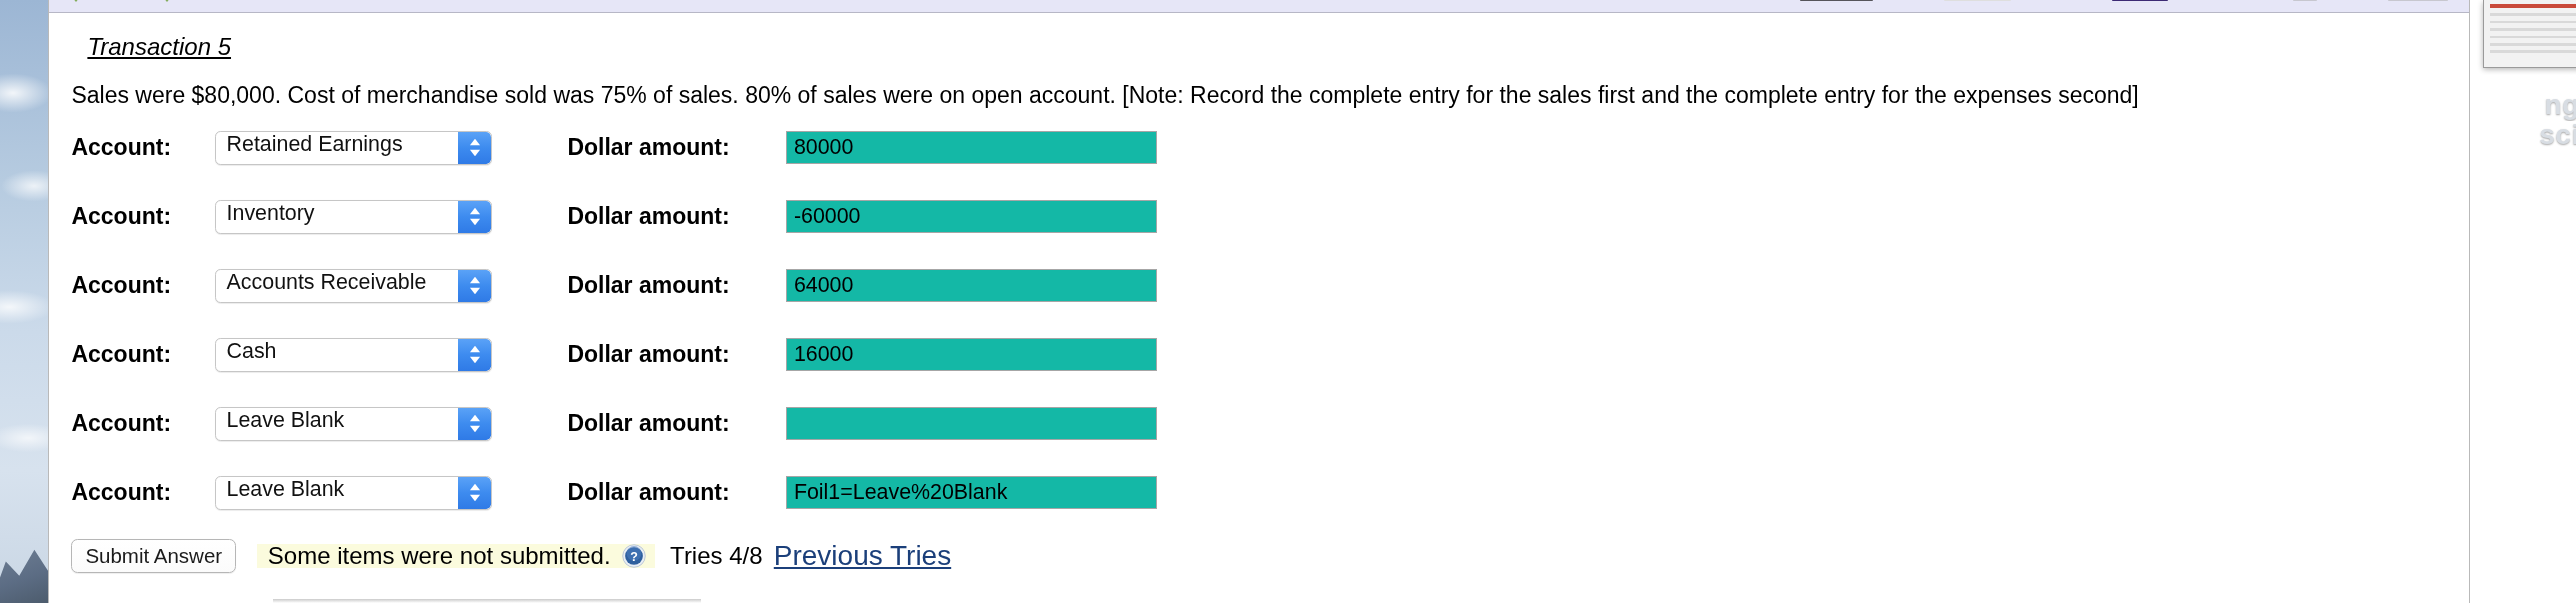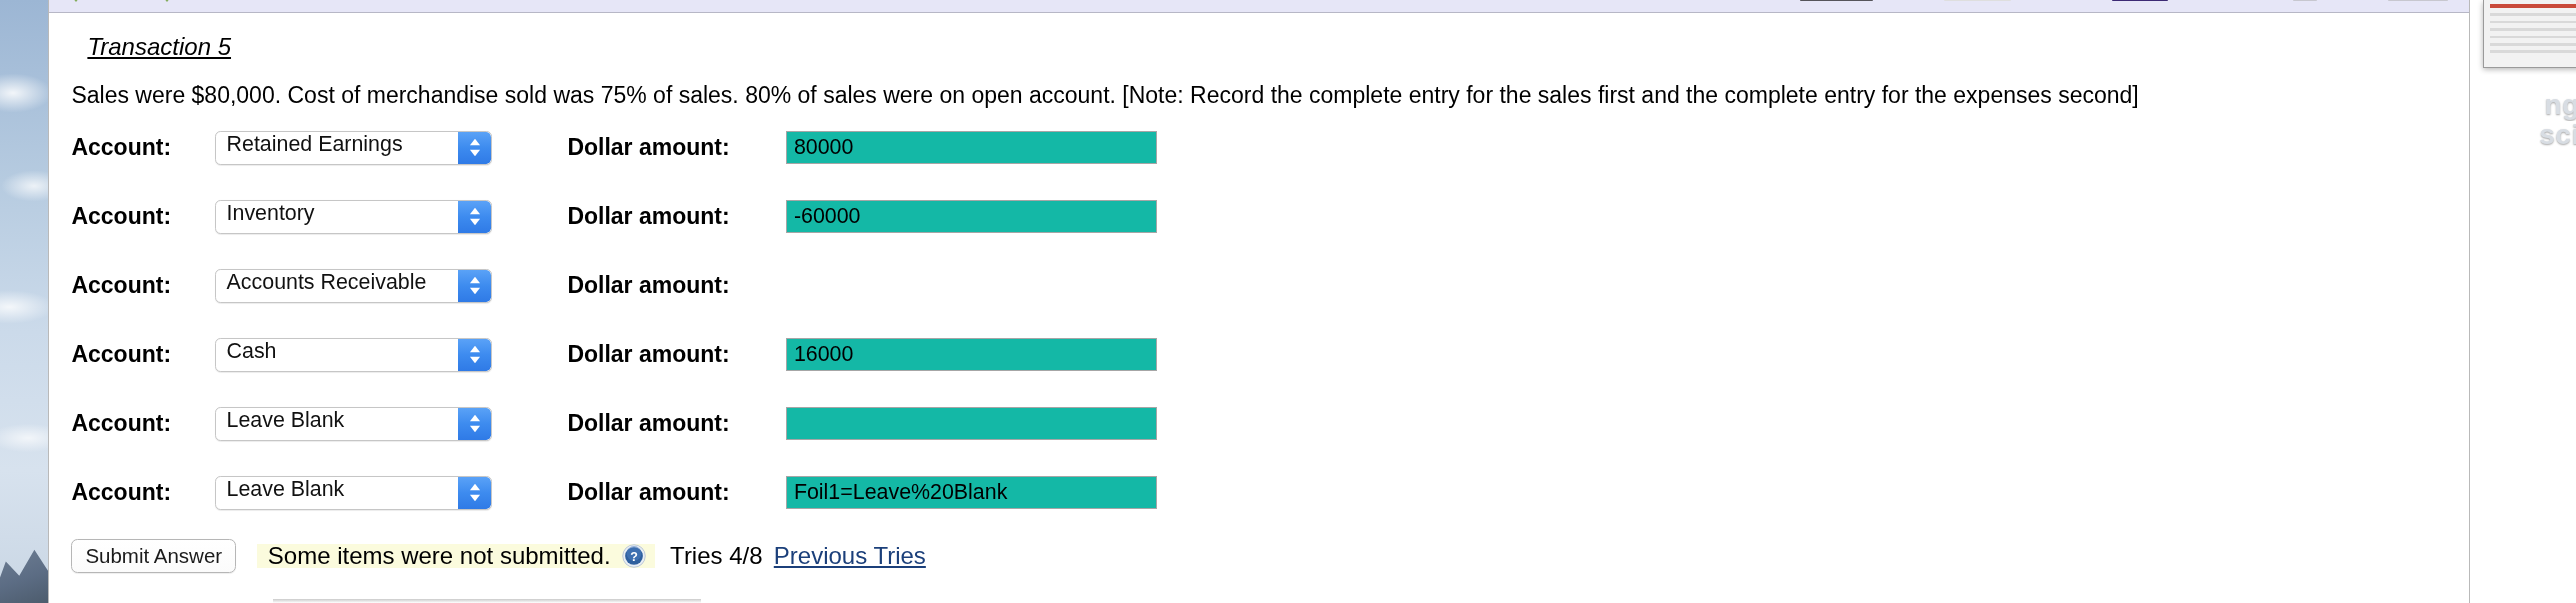--- a/index.html
+++ b/index.html
@@ -277,21 +277,21 @@
   }
   .tries-text {
     font-family: "Liberation Sans", sans-serif;
     font-size: 24px;
     color: #000;
     margin-left: 15px;
     white-space: nowrap;
   }
   .prev-tries {
     font-family: "Liberation Sans", sans-serif;
-    font-size: 24px;
+    font-size: 28px;
     color: #1b3f7a;
     text-decoration: underline;
     margin-left: 11.2px;
     white-space: nowrap;
     cursor: pointer;
   }
 
   .bottom-rule {
     position: absolute;
     left: 147px;
@@ -392,20 +392,21 @@
             <div class="sel-text">Accounts Receivable</div>
             <div class="stepper">
               <svg width="16" height="23" viewBox="0 0 17 25">
                   <path d="M8.5 3 L14 10 L3 10 Z" fill="#fff"></path>
                   <path d="M8.5 22 L14 15 L3 15 Z" fill="#fff"></path>
                 </svg>
             </div>
           </div>
           <div class="gap-after-select"></div>
           <div class="lbl lbl-dollar">Dollar amount:</div>
+          <div class="txt-input">64000</div>
         </div>
 
         <div class="form-row">
           <div class="lbl lbl-account">Account:</div>
           <div class="mac-select">
             <div class="sel-text">Cash</div>
             <div class="stepper">
               <svg width="16" height="23" viewBox="0 0 17 25">
                   <path d="M8.5 3 L14 10 L3 10 Z" fill="#fff"></path>
                   <path d="M8.5 22 L14 15 L3 15 Z" fill="#fff"></path>

